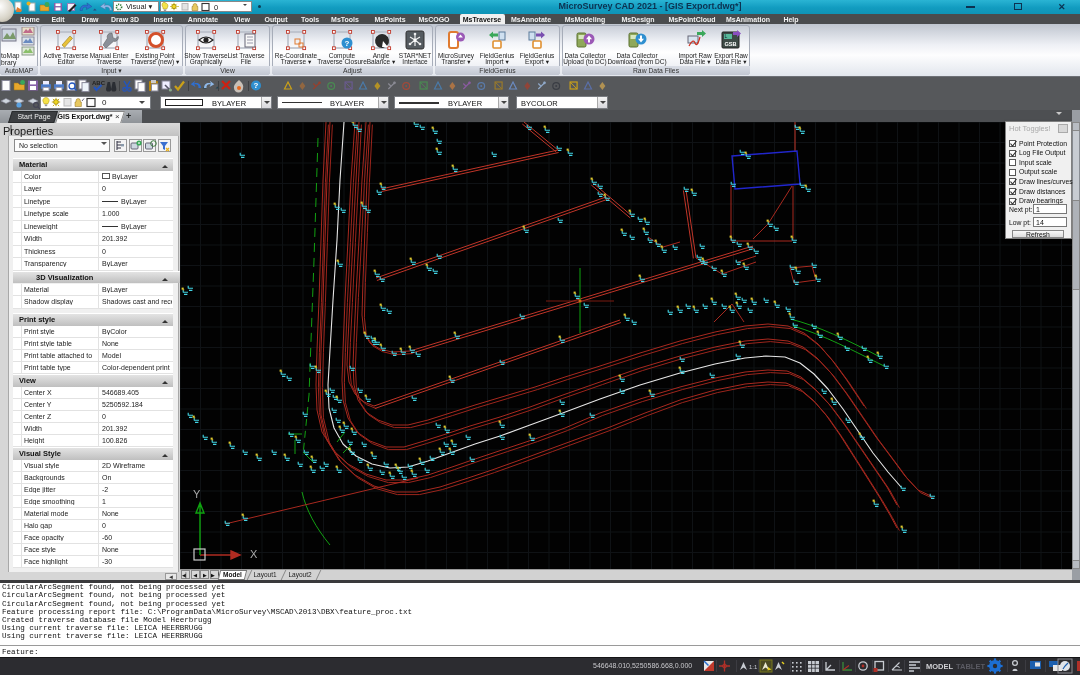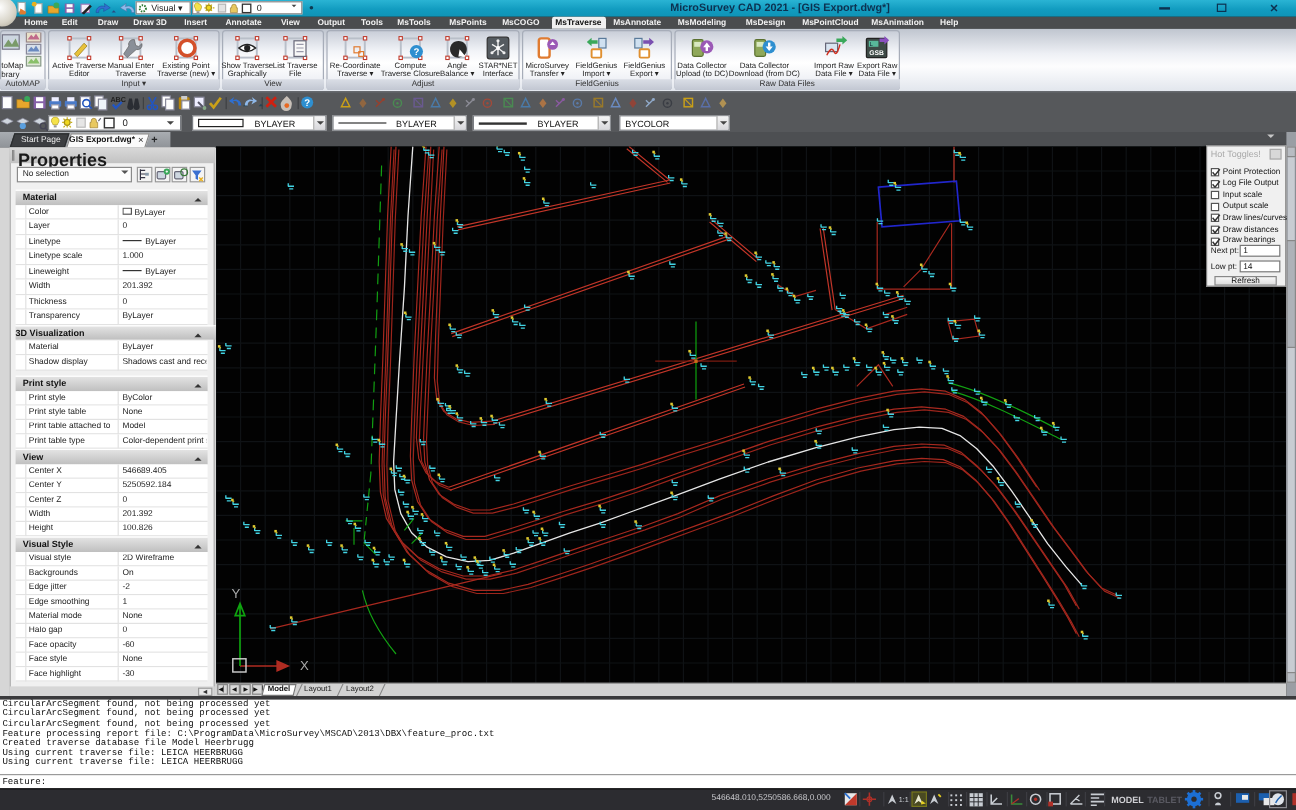--- a/index.html
+++ b/index.html
@@ -399,21 +399,21 @@
 <div class="abs" style="left:12px;top:112.5px;width:44px;font-size:7px;color:#eee;text-align:center">Start Page</div>
 <div class="abs" style="left:57px;top:110.5px;width:66px;height:12.5px;background:#fafafa;transform:skewX(-18deg);border:1px solid #888"></div>
 <div class="abs" style="left:56px;top:112.5px;width:58px;font-size:7px;font-weight:bold;color:#111;text-align:center">GIS Export.dwg*</div>
 <div class="abs" style="left:115px;top:111.5px;font-size:8px;color:#333">×</div>
 <div class="abs" style="left:126px;top:110.5px;font-size:9px;font-weight:bold;color:#26282a">+</div>
 <div class="abs" style="left:1056px;top:112px;width:0;height:0;border:3.5px solid transparent;border-top-color:#c8c8c8"></div>
 <div class="abs" style="left:0;top:123px;width:180px;height:457px;background:#d6d6d6"></div>
 <div class="abs" style="left:8px;top:123px;width:171px;height:457px;background:#f0f0f0;border:1px solid #a8a8a8"></div>
 <div class="abs" style="left:8px;top:123px;width:171px;height:13px;background:linear-gradient(#d9d9d9,#c2c2c2)"></div>
 <div class="abs" style="left:9.5px;top:125px;width:2px;height:9px;border-left:1px solid #888;border-right:1px solid #888"></div>
-<div class="abs" style="left:15px;top:124.5px;font-size:15px;font-weight:bold;color:#1a1a1a">Properties</div>
+<div class="abs" style="left:3px;top:124.5px;font-size:11px;font-weight:normal;color:#1a1a1a">Properties</div>
 <div class="abs" style="left:14px;top:139px;width:96px;height:13px;background:#fdfdfd;border:1px solid #8a8a8a;font-size:7px;color:#222;line-height:12px;padding-left:4px">No selection</div>
 <div class="abs" style="left:101px;top:142px;width:0;height:0;border:3px solid transparent;border-top-color:#555"></div>
 <div class="abs" style="left:114px;top:139px;width:13px;height:13px;background:#f4f4f4;border:1px solid #999"></div>
 <div class="abs" style="left:128.5px;top:139px;width:13px;height:13px;background:#f4f4f4;border:1px solid #999"></div>
 <div class="abs" style="left:143px;top:139px;width:13px;height:13px;background:#f4f4f4;border:1px solid #999"></div>
 <div class="abs" style="left:157.5px;top:139px;width:13px;height:13px;background:#f4f4f4;border:1px solid #999"></div>
 <svg class="abs" style="left:114px;top:139px" width="58" height="13" viewBox="0 0 58 13">
     <path d="M3 2v9M3 3h4M3 6h5M3 9h4" stroke="#334" stroke-width="1"></path>
     <rect x="7" y="5" width="3" height="2.4" fill="#89a"></rect>
     <rect x="17" y="4" width="7" height="6" rx="1" fill="#cdd6e0" stroke="#667"></rect>
@@ -459,21 +459,21 @@
 <div class="abs" style="left:13px;top:245.5px;width:160px;height:12.5px;background:#fff;border-bottom:1px solid #e2e2e2"></div>
 <div class="abs" style="left:21px;top:245.5px;width:1px;height:12.5px;background:#e2e2e2"></div>
 <div class="abs" style="left:98px;top:245.5px;width:1px;height:12.5px;background:#e2e2e2"></div>
 <div class="abs" style="left:24px;top:247.5px;width:74px;font-size:7px;color:#222;white-space:nowrap;overflow:hidden">Thickness</div>
 <div class="abs" style="left:102px;top:247.5px;width:70px;font-size:7px;color:#222;white-space:nowrap;overflow:hidden">0</div>
 <div class="abs" style="left:13px;top:258.0px;width:160px;height:12.5px;background:#fff;border-bottom:1px solid #e2e2e2"></div>
 <div class="abs" style="left:21px;top:258.0px;width:1px;height:12.5px;background:#e2e2e2"></div>
 <div class="abs" style="left:98px;top:258.0px;width:1px;height:12.5px;background:#e2e2e2"></div>
 <div class="abs" style="left:24px;top:260.0px;width:74px;font-size:7px;color:#222;white-space:nowrap;overflow:hidden">Transparency</div>
 <div class="abs" style="left:102px;top:260.0px;width:70px;font-size:7px;color:#222;white-space:nowrap;overflow:hidden">ByLayer</div>
-<div class="abs" style="left:13px;top:270.5px;width:192px;height:12.5px;background:linear-gradient(#e3e3e3,#bfbfbf);border-top:1px solid #fff;font-size:7.5px;font-weight:bold;color:#111;line-height:12px;padding-left:0">3D Visualization</div>
+<div class="abs" style="left:13px;top:270.5px;width:192px;height:12.5px;background:linear-gradient(#e3e3e3,#bfbfbf);border-top:1px solid #fff;font-size:7.5px;font-weight:bold;color:#111;line-height:12px;padding-left:23px">3D Visualization</div>
 <div class="abs" style="left:162px;top:274.5px;width:0;height:0;border:3px solid transparent;border-bottom-color:#333"></div>
 <div class="abs" style="left:13px;top:283.5px;width:160px;height:12.5px;background:#fff;border-bottom:1px solid #e2e2e2"></div>
 <div class="abs" style="left:21px;top:283.5px;width:1px;height:12.5px;background:#e2e2e2"></div>
 <div class="abs" style="left:98px;top:283.5px;width:1px;height:12.5px;background:#e2e2e2"></div>
 <div class="abs" style="left:24px;top:285.5px;width:74px;font-size:7px;color:#222;white-space:nowrap;overflow:hidden">Material</div>
 <div class="abs" style="left:102px;top:285.5px;width:70px;font-size:7px;color:#222;white-space:nowrap;overflow:hidden">ByLayer</div>
 <div class="abs" style="left:13px;top:296.0px;width:160px;height:12.5px;background:#fff;border-bottom:1px solid #e2e2e2"></div>
 <div class="abs" style="left:21px;top:296.0px;width:1px;height:12.5px;background:#e2e2e2"></div>
 <div class="abs" style="left:98px;top:296.0px;width:1px;height:12.5px;background:#e2e2e2"></div>
 <div class="abs" style="left:24px;top:298.0px;width:74px;font-size:7px;color:#222;white-space:nowrap;overflow:hidden">Shadow display</div>

